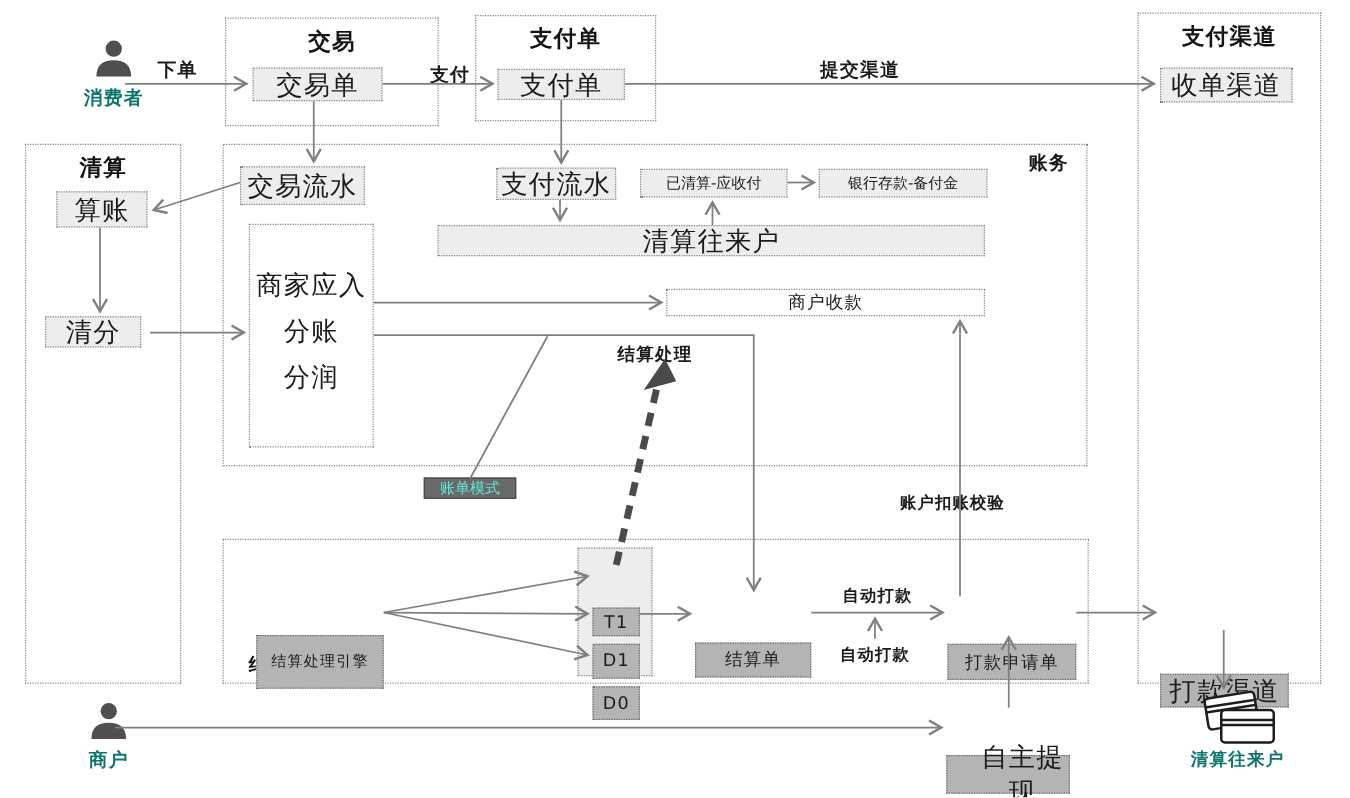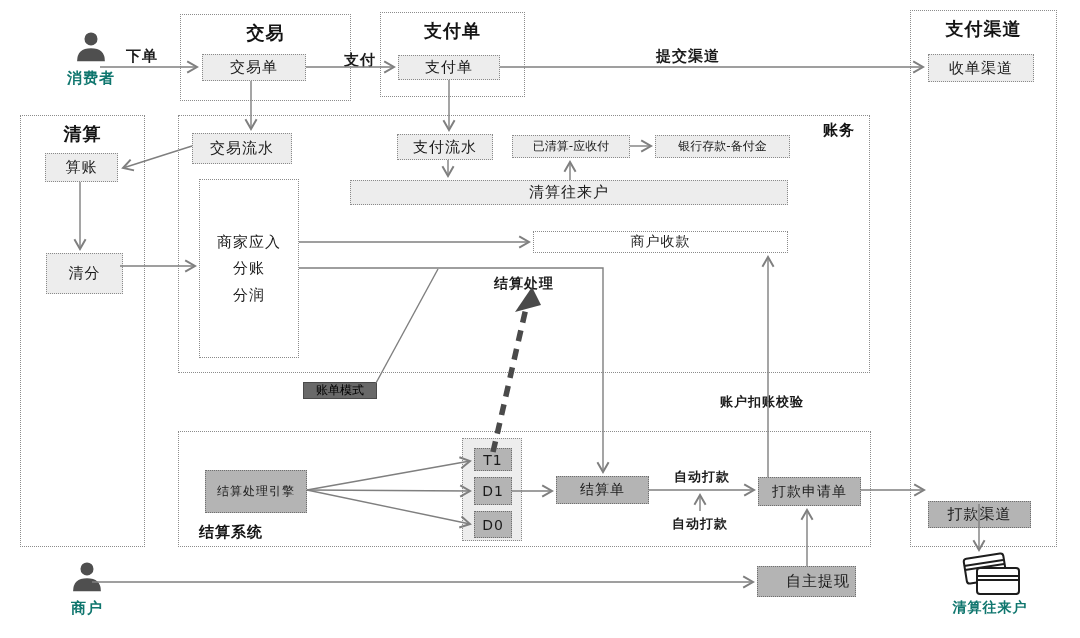--- a/index.html
+++ b/index.html
@@ -5,26 +5,26 @@
   html,body{margin:0;padding:0;background:#fff;}
   #canvas{
     position:relative;width:1080px;height:638px;background:#fff;overflow:hidden;
     font-family:"DejaVu Sans","Liberation Sans",sans-serif;color:#1b1b1b;
   }
   .cbox{position:absolute;border:1px dotted #8c8c8c;background:transparent;}
   .ctitle{position:absolute;left:0;right:0;top:6px;text-align:center;
           font-weight:bold;font-size:18px;color:#141414;letter-spacing:1px;}
   .corner-label{position:absolute;font-weight:bold;font-size:15px;color:#141414;letter-spacing:1px;}
   .node{position:absolute;display:flex;align-items:center;justify-content:center;
-        border:1px dotted #8a8a8a;background:#ededed;font-size:15px;color:#1b1b1b;
+        border:1px dotted #8a8a8a;background:#ededed;font-size:21px;color:#1b1b1b;
         text-align:center;letter-spacing:1px;box-sizing:border-box;}
   .node.small{font-size:12px;letter-spacing:0;}
   .node.white{background:#fff;}
-  .node.gray{background:#b4b4b4;border-color:#6f6f6f;font-weight:500;}
-  .node.dark{background:#696969;border:1px solid #4a4a4a;color:#000000;font-size:12px;letter-spacing:0;}
+  .node.gray{background:#b4b4b4;border-color:#6f6f6f;font-weight:500;margin-top:38px;}
+  .node.dark{background:#696969;border:1px solid #4a4a4a;color:#5eead4;font-size:12px;letter-spacing:0;margin-left:36px;}
   .node.multiline{flex-direction:column;line-height:1.75;justify-content:center;}
   .lbl{position:absolute;font-weight:600;font-size:14px;color:#1b1b1b;letter-spacing:1px;white-space:nowrap;}
   .actor{position:absolute;text-align:center;}
   .actor .alabel{font-weight:600;font-size:15px;letter-spacing:1px;color:#0f766e;margin-top:1px;}
   svg.layer{position:absolute;left:0;top:0;pointer-events:none;}
 </style>
 </head>
 <body>
 
 <div id="canvas">
@@ -50,23 +50,23 @@
 
   <div class="node" style="left:202px;top:54px;width:104px;height:27px;">交易单</div>
   <div class="node" style="left:398px;top:55px;width:102px;height:25px;">支付单</div>
   <div class="node" style="left:928px;top:54px;width:106px;height:28px;">收单渠道</div>
   <div class="node" style="left:192px;top:133px;width:100px;height:31px;">交易流水</div>
   <div class="node" style="left:397px;top:134px;width:96px;height:26px;">支付流水</div>
   <div class="node small" style="left:512px;top:135px;width:118px;height:23px;">已清算-应收付</div>
   <div class="node small" style="left:655px;top:135px;width:135px;height:23px;">银行存款-备付金</div>
   <div class="node" style="left:350px;top:180px;width:438px;height:25px;">清算往来户</div>
   <div class="node" style="left:45px;top:153px;width:73px;height:29px;">算账</div>
-  <div class="node" style="left:46px;top:253px;width:77px;height:41px;">清分</div>
+  <div class="node" style="left:36px;top:253px;width:77px;height:25px;">清分</div>
 
-  <div class="node white multiline" style="left:199px;top:179px;width:100px;height:179px;">
+  <div class="node white multiline" style="left:199px;top:179px;width:100px;height:179px;font-family:Liberation Mono, monospace;">
     <span>商家应入</span>
     <span>分账</span>
     <span>分润</span>
   </div>
   <div class="node white" style="left:533px;top:231px;width:255px;height:22px;font-size:14px;">商户收款</div>
 
   <div class="node dark" style="left:303px;top:382px;width:74px;height:17px;">账单模式</div>
 
   <div class="node gray" style="left:205px;top:470px;width:102px;height:43px;font-size:12px;">结算处理引擎</div>
   <div class="node" style="left:462px;top:438px;width:60px;height:103px;"></div>

